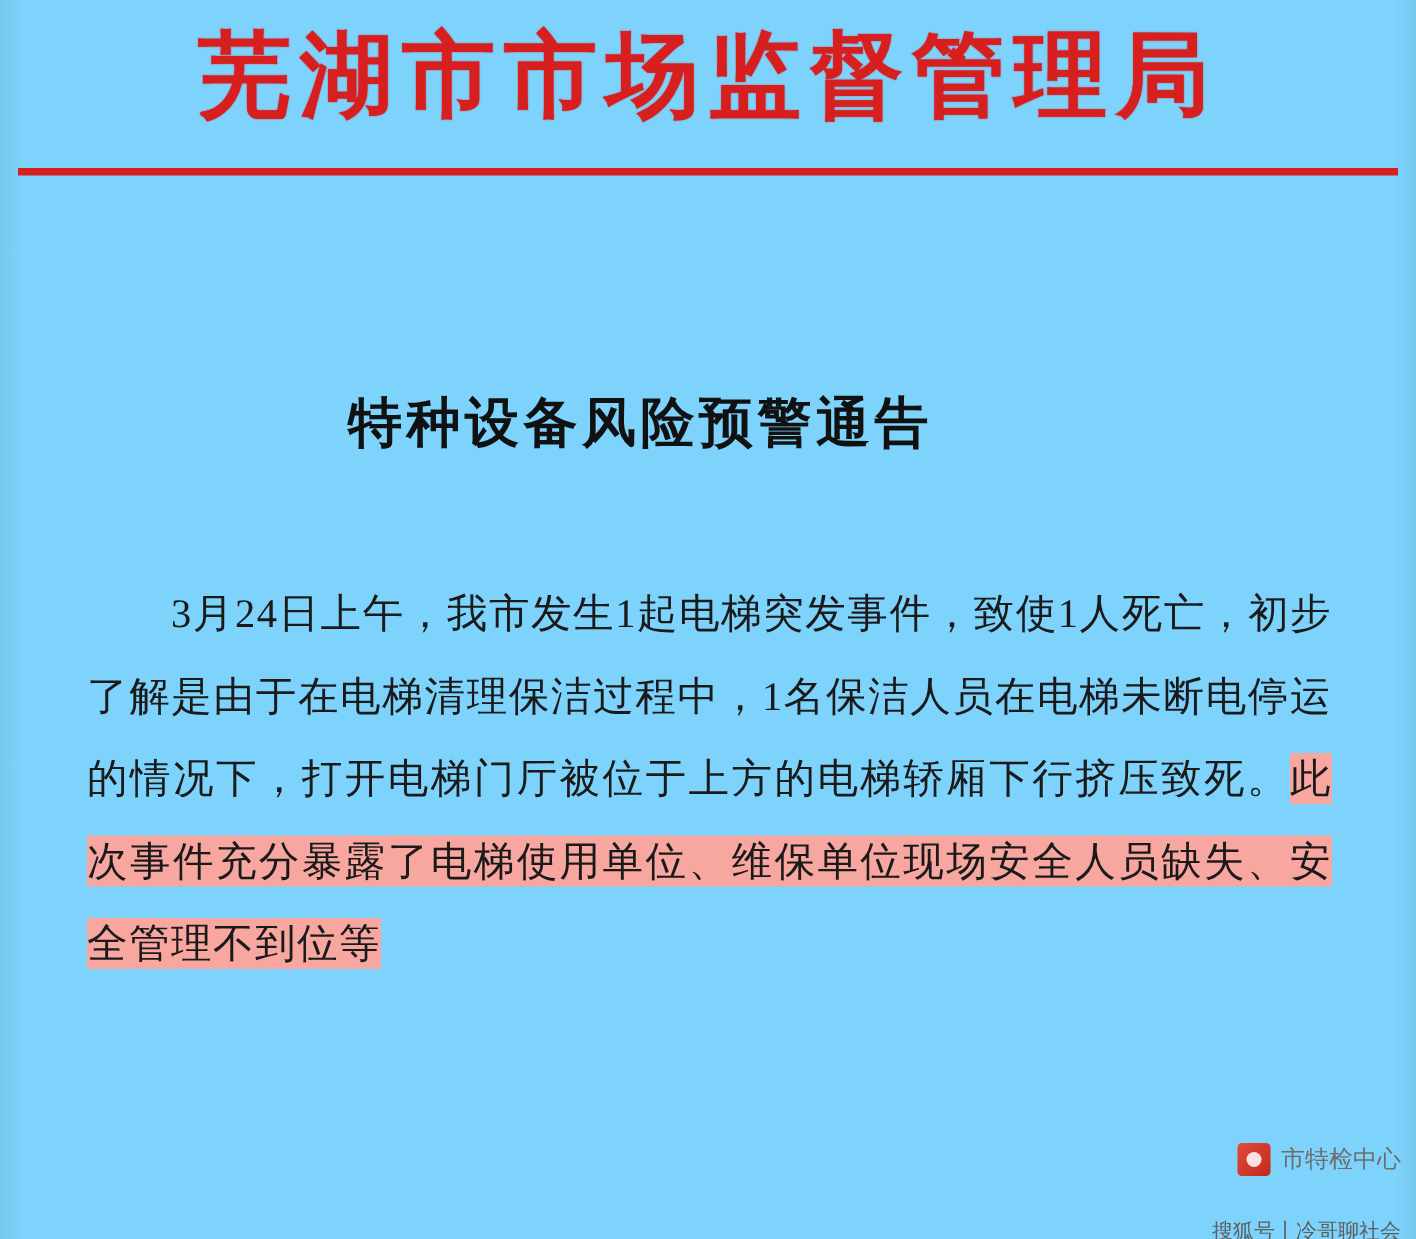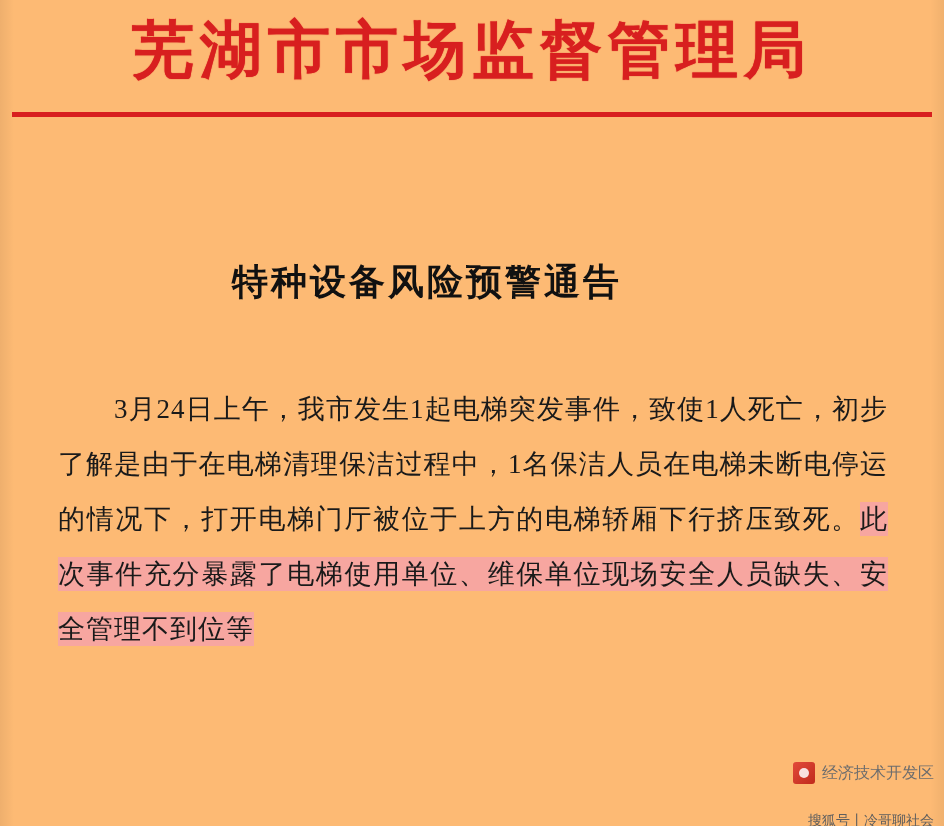--- a/index.html
+++ b/index.html
@@ -15,21 +15,21 @@
     font-family: "Liberation Serif", "DejaVu Serif", serif;
     color: #111111;
   }
 
   .doc {
     position: absolute;
     left: 0;
     top: 0;
     width: 944px;
     height: 826px;
-    background: #fdba74;
+    background: #7dd3fc;
   }
 
   
   .letterhead {
     position: absolute;
     left: 0;
     top: 0;
     width: 944px;
     height: 100px;
     display: flex;
@@ -187,18 +187,18 @@
   <div class="doc-heading">特种设备风险预警通告</div>
 
   <div class="body-text">
     <p class="para indent">
       <span>3月24日上午，我市发生1起电梯突发事件，致使1人死亡，初步了解是由于在电梯清理保洁过程中，1名保洁人员在电梯未断电停运的情况下，打开电梯门厅被位于上方的电梯轿厢下行挤压致死。</span><span class="hl">此次事件充分暴露了电梯使用单位、维保单位现场安全人员缺失、安全管理不到位等</span>
     </p>
   </div>
 
   <div class="wm-top">
     <span class="wm-avatar"></span>
-    <span>经济技术开发区</span>
+    <span>市特检中心</span>
   </div>
 
   <div class="wm-bottom">搜狐号丨冷哥聊社会</div>
 
 </div>
 
 </body></html>

